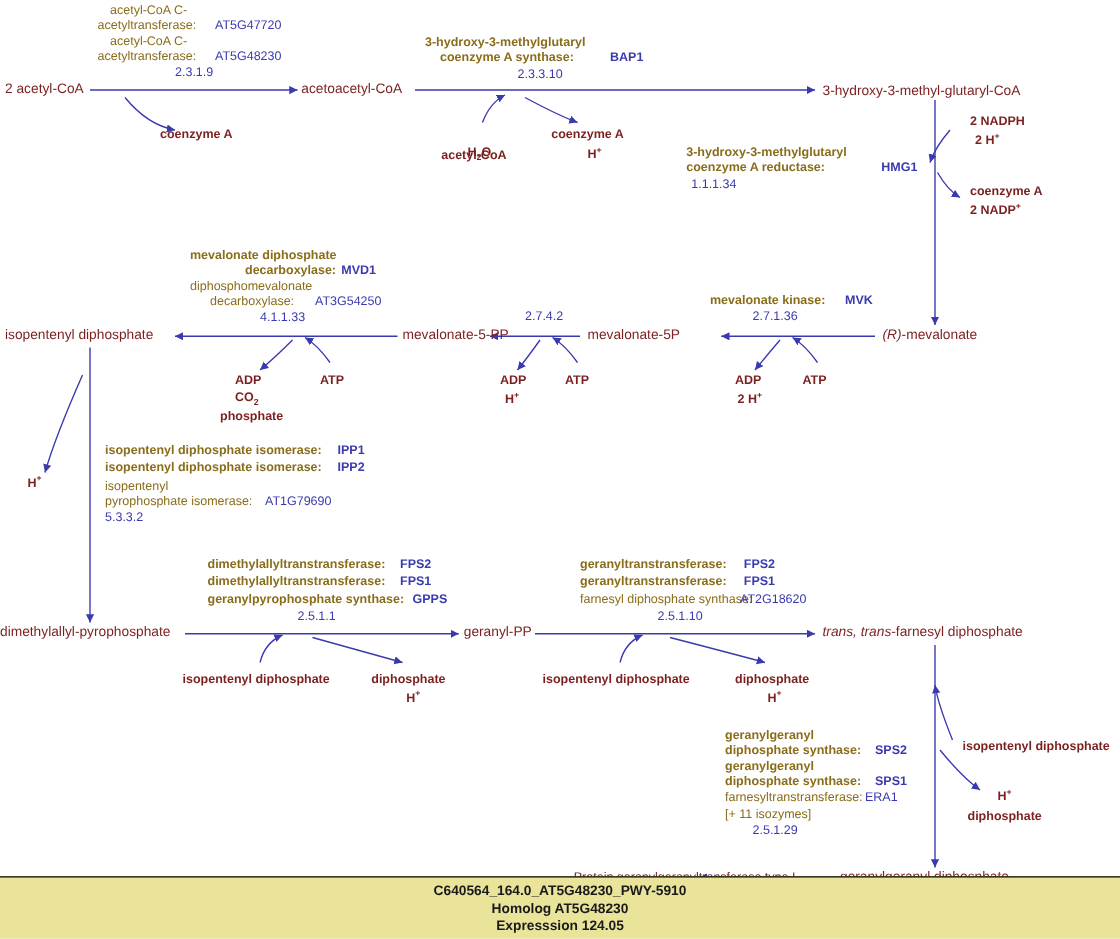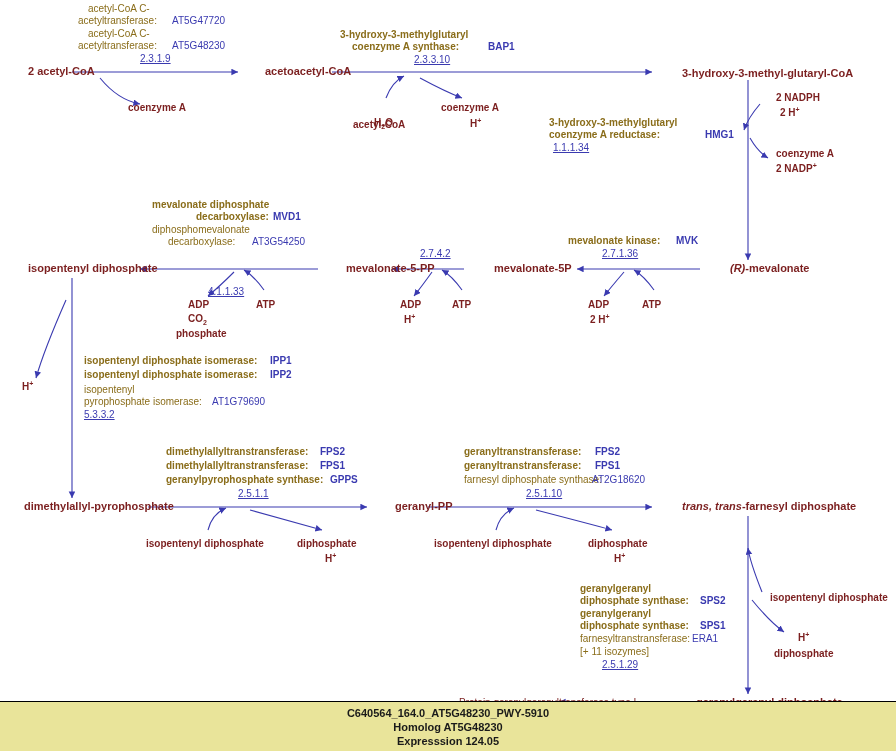--- a/index.html
+++ b/index.html
@@ -5,27 +5,27 @@
   html,body{margin:0;padding:0;}
   body{
     width:896px;height:751px;
     background:#ffffff;
     font-family:"Liberation Sans", sans-serif;
     position:relative;
     overflow:hidden;
   }
   #canvas{position:absolute;left:0;top:0;width:896px;height:751px;}
   .lbl{position:absolute;white-space:nowrap;}
-  .cpd{color:#7b1f1f;font-weight:bold;font-size:11px;margin-left:24px;}
+  .cpd{color:#7b1f1f;font-weight:normal;font-size:11px;}
   .cpdsm{color:#7b1f1f;font-weight:bold;font-size:10px;}
   .enz{color:#8a6d1a;font-weight:bold;font-size:10px;}
   .gene{color:#3a3ab0;font-weight:bold;font-size:10px;}
   .enz2{color:#8a6d1a;font-weight:normal;font-size:10px;}
   .gene2{color:#3a3ab0;font-weight:normal;font-size:10px;}
-  .ec{color:#3a3ab0;font-weight:normal;font-size:10px;text-decoration:underline;}
+  .ec{color:#3a3ab0;font-weight:normal;font-size:10px;}
   .plain{color:#7b1f1f;font-size:10px;}
   sup{font-size:7px;vertical-align:super;}
   sub{font-size:7px;vertical-align:sub;}
   .it{font-style:italic;}
   #footer{
     position:absolute;left:0;top:701px;width:896px;height:50px;
     background:#e9e49a;border-top:1px solid #000000;
     display:flex;flex-direction:column;align-items:center;justify-content:center;
   }
   #footer div{font-size:11px;font-weight:bold;color:#1a1a1a;line-height:14px;}
@@ -118,21 +118,21 @@
 <div class="lbl ec" style="left:602px;top:248px;">2.7.1.36</div>
 
 <div class="lbl ec" style="left:420px;top:248px;">2.7.4.2</div>
 
 <div class="lbl enz" style="left:152px;top:199px;">mevalonate diphosphate</div>
 <div class="lbl enz" style="left:196px;top:211px;">decarboxylase:</div>
 <div class="lbl gene" style="left:273px;top:211px;">MVD1</div>
 <div class="lbl enz2" style="left:152px;top:224px;">diphosphomevalonate</div>
 <div class="lbl enz2" style="left:168px;top:236px;">decarboxylase:</div>
 <div class="lbl gene2" style="left:252px;top:236px;">AT3G54250</div>
-<div class="lbl ec" style="left:208px;top:249px;margin-top:37px;">4.1.1.33</div>
+<div class="lbl ec" style="left:208px;top:249px;">4.1.1.33</div>
 
 <div class="lbl enz" style="left:84px;top:355px;">isopentenyl diphosphate isomerase:</div>
 <div class="lbl gene" style="left:270px;top:355px;">IPP1</div>
 <div class="lbl enz" style="left:84px;top:369px;">isopentenyl diphosphate isomerase:</div>
 <div class="lbl gene" style="left:270px;top:369px;">IPP2</div>
 <div class="lbl enz2" style="left:84px;top:384px;">isopentenyl</div>
 <div class="lbl enz2" style="left:84px;top:396px;">pyrophosphate isomerase:</div>
 <div class="lbl gene2" style="left:212px;top:396px;">AT1G79690</div>
 <div class="lbl ec" style="left:84px;top:409px;">5.3.3.2</div>
 

